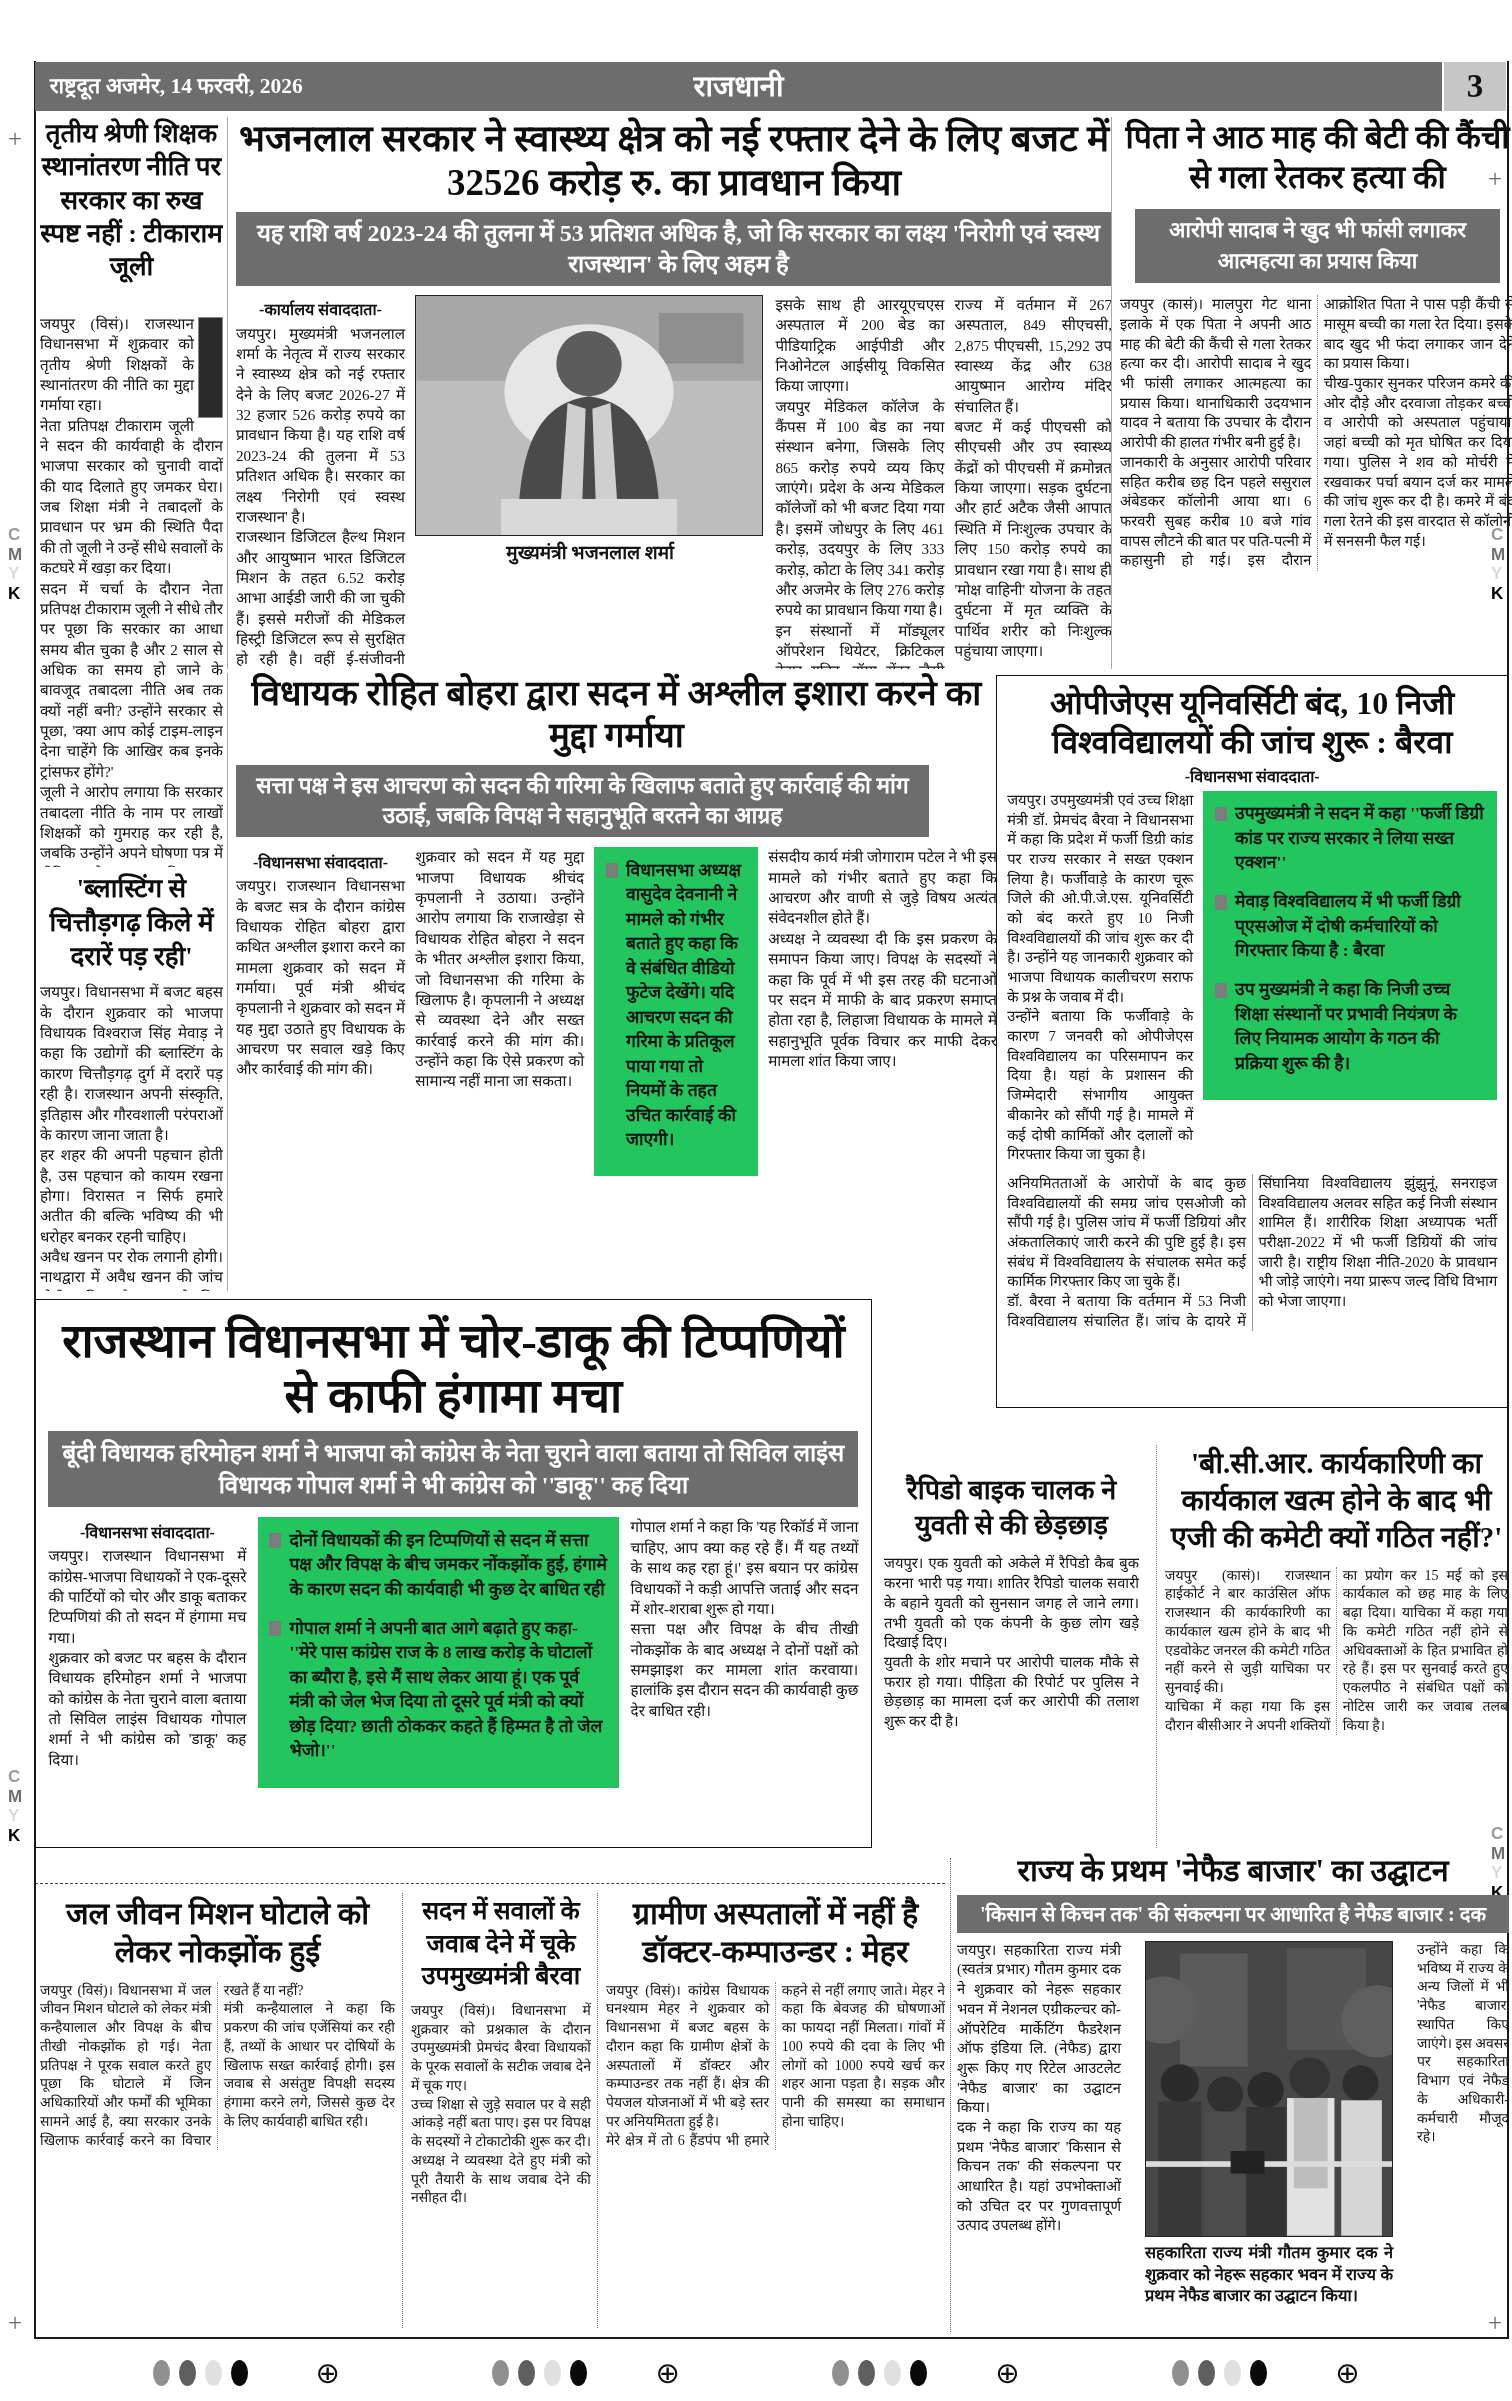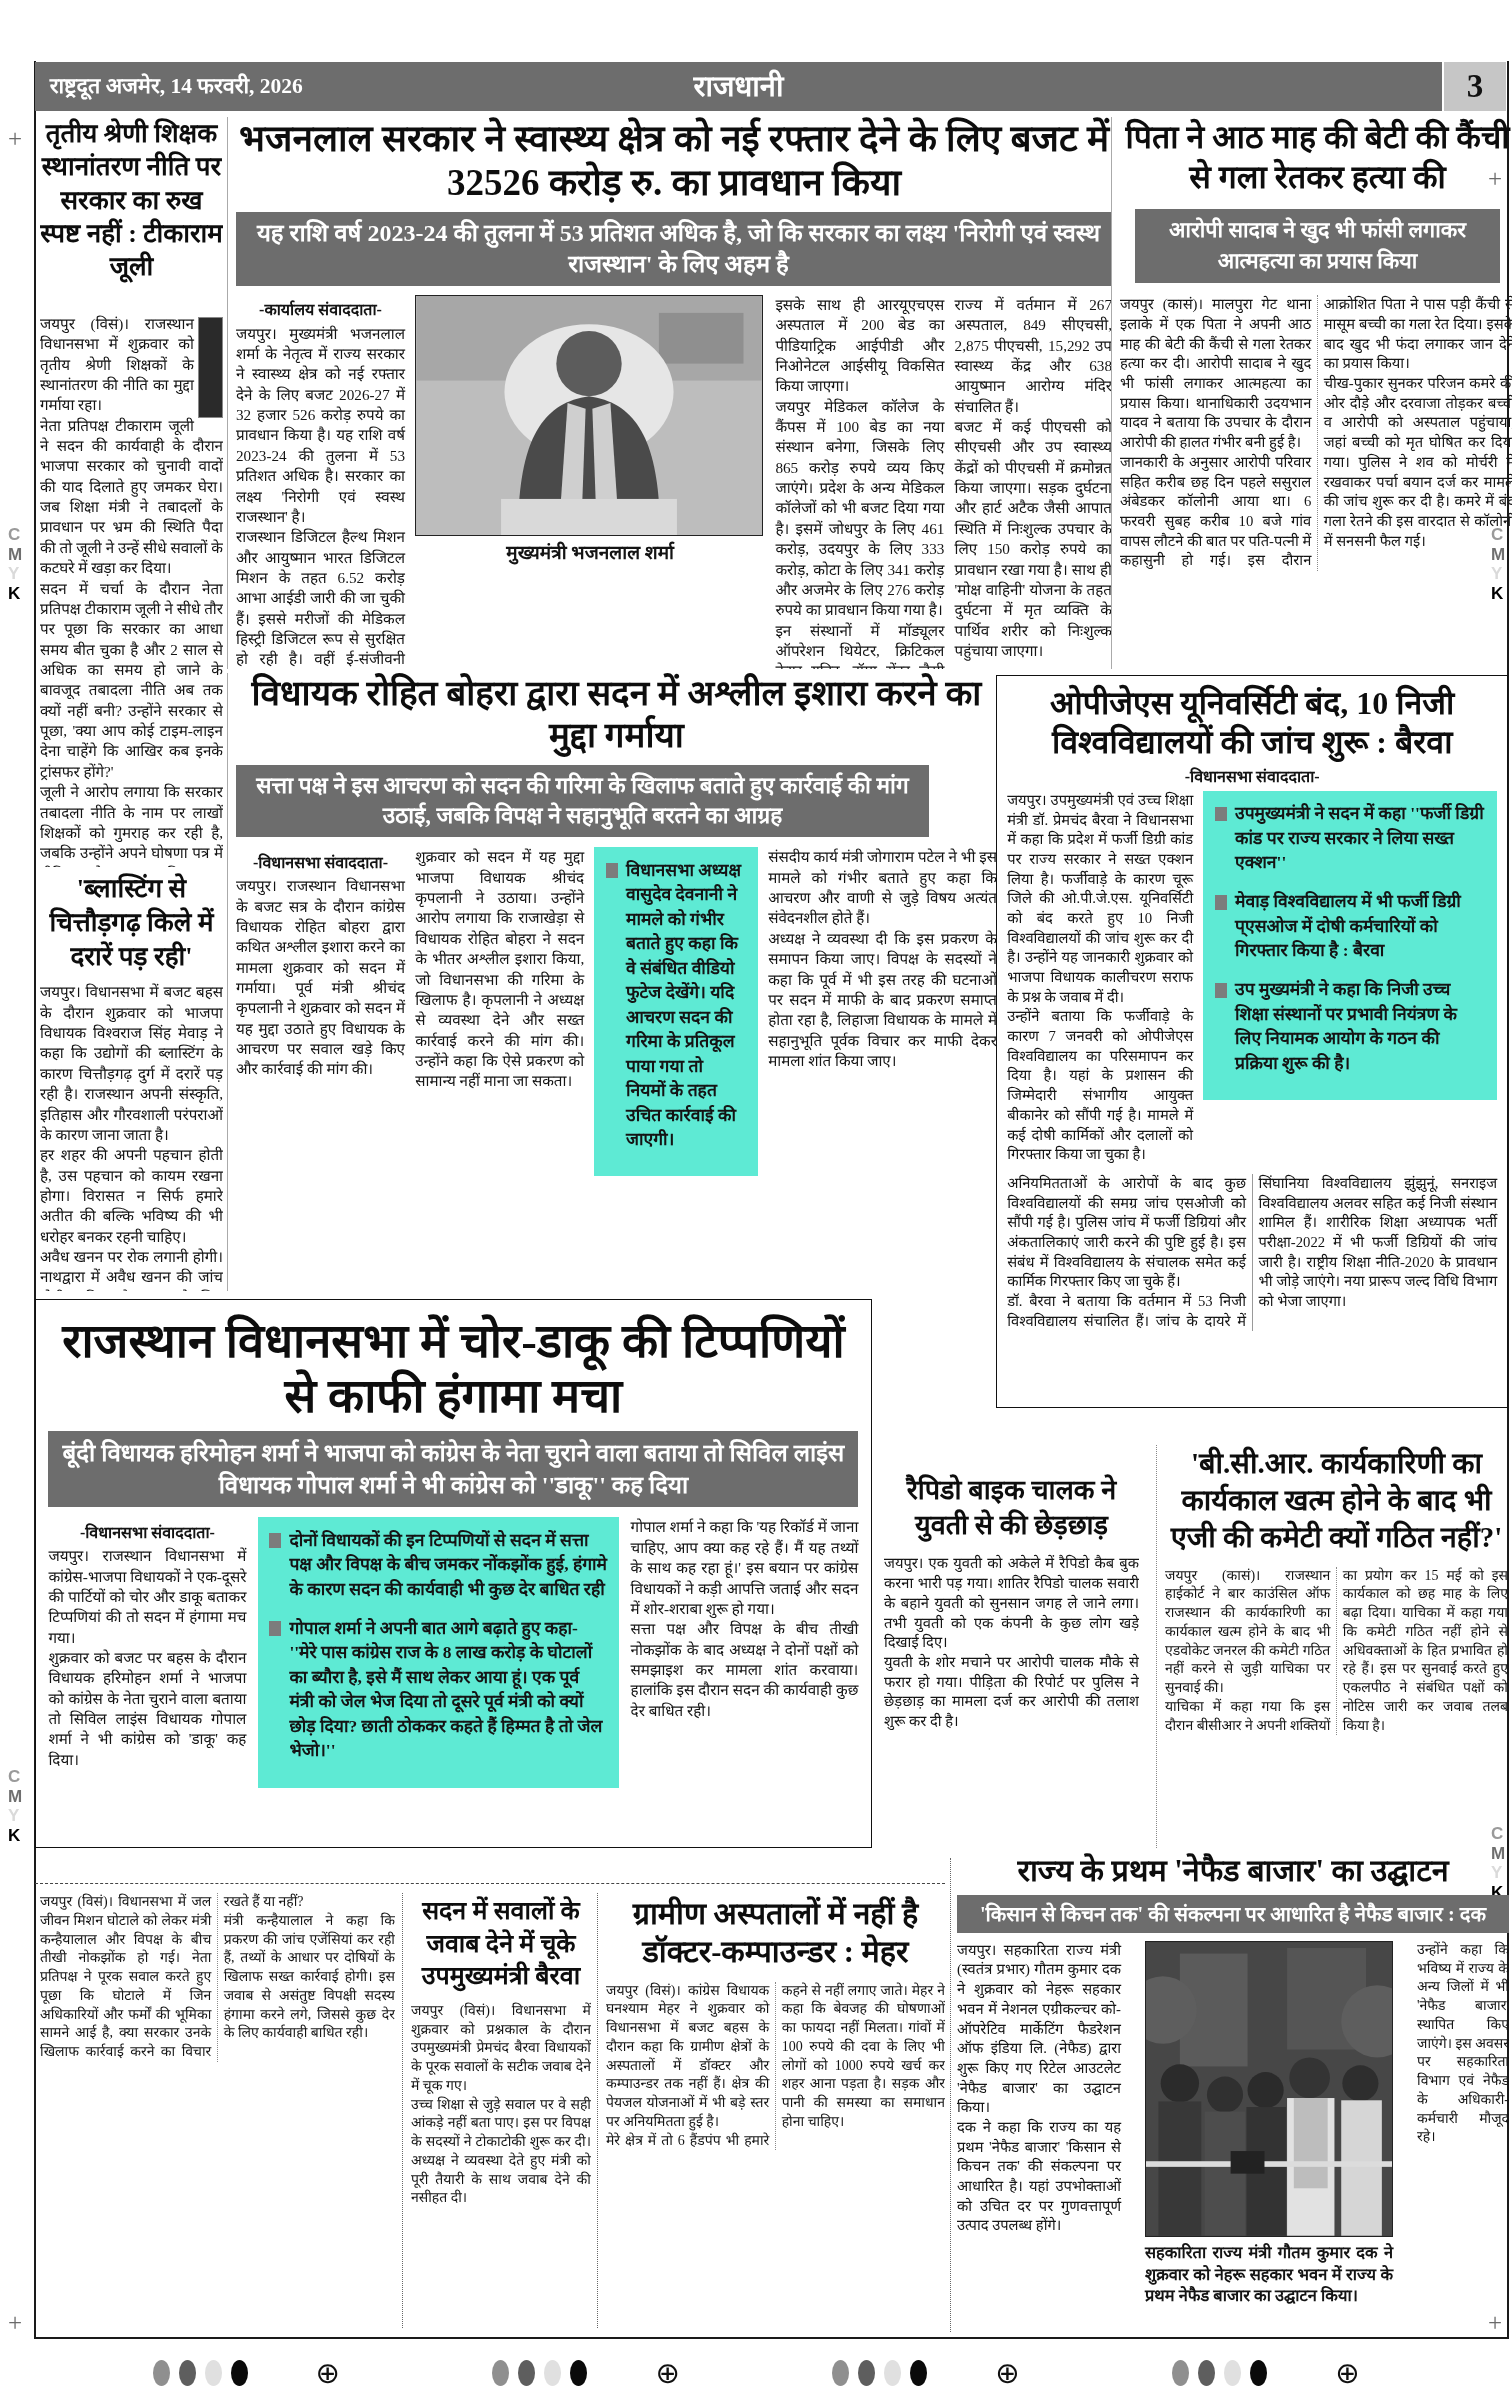--- a/index.html
+++ b/index.html
@@ -15,21 +15,21 @@
   
   .vline{width:1.7px;background:#1a1a1a;}
   .hline{height:1.7px;background:#1a1a1a;}
   
   .hl{font-weight:bold;text-align:center;color:#0d0d0d;}
   .kicker{background:#6d6d6d;color:#fff;font-weight:bold;text-align:center;padding:5.6px 9px;}
   .byline{font-weight:bold;text-align:center;font-size:16px;margin:3.4px 0;}
   .body-text{text-align:justify;white-space:pre-line;font-size:15.2px;line-height:1.34;}
   .cols2{column-count:2;column-gap:12.4px;column-rule:0.6px dotted #8a8a8a;}
   .cols2s{column-count:2;column-gap:12.4px;column-rule:0.6px solid #9a9a9a;}
-  .graybox{background:#5eead4;padding:10.2px 11.3px;}
+  .graybox{background:#22c55e;padding:10.2px 11.3px;}
   .bullet{display:flex;gap:8px;margin-bottom:14.7px;}
   .sq{flex:0 0 12.4px;width:12.4px;height:14.7px;background:#7c7c7c;margin-top:5.6px;}
   .bullet p{margin:0;font-weight:bold;font-size:17.5px;line-height:1.4;text-align:left;}
   .row{display:flex;}
   .photo-frame{border:1.1px solid #222;background:#b9b9b9;}
   .caption{font-weight:bold;font-size:17px;line-height:1.3;text-align:center;margin-top:5.6px;white-space:pre-line;}
   .mini-photo{float:right;width:22.6px;height:99px;background:#2a2a2a;border:0.6px solid #888;margin:3.4px 0 3.4px 4.5px;}
   
   .cmyk{display:flex;flex-direction:column;font-weight:bold;font-size:17px;line-height:1.15;font-family:"Liberation Sans","DejaVu Sans",sans-serif;}
   .cmyk span:nth-child(1){color:#9a9a9a}.cmyk span:nth-child(2){color:#6f6f6f}
@@ -235,20 +235,21 @@
 <div class="article" style="left:1156px;top:1445px;width:343px;height:403px;border-left:0.6px dotted #888;padding-left:8px;">
   <h2 class="hl" style="font-size:29px;line-height:1.28;margin:0 0 10.2px 0;">'बी.सी.आर. कार्यकारिणी का कार्यकाल खत्म होने के बाद भी एजी की कमेटी क्यों गठित नहीं?'</h2>
   <div class="body-text cols2" style="font-size:14px;">जयपुर (कासं)। राजस्थान हाईकोर्ट ने बार काउंसिल ऑफ राजस्थान की कार्यकारिणी का कार्यकाल खत्म होने के बाद भी एडवोकेट जनरल की कमेटी गठित नहीं करने से जुड़ी याचिका पर सुनवाई की।
 याचिका में कहा गया कि इस दौरान बीसीआर ने अपनी शक्तियों का प्रयोग कर 15 मई को इस कार्यकाल को छह माह के लिए बढ़ा दिया। याचिका में कहा गया कि कमेटी गठित नहीं होने से अधिवक्ताओं के हित प्रभावित हो रहे हैं। इस पर सुनवाई करते हुए एकलपीठ ने संबंधित पक्षों को नोटिस जारी कर जवाब तलब किया है।</div>
 </div>
 
 <div class="abs dashed-h" style="left:35px;top:1883px;width:910px;"></div>
 <div class="abs dashed-v" style="left:950px;top:1858px;height:474px;"></div>
 
 <div class="article" style="left:40px;top:1893px;width:355px;height:435px;">
+  <h2 class="hl" style="font-size:30.5px;line-height:1.25;margin:2.3px 11.3px 10.2px 11.3px;">जल जीवन मिशन घोटाले को लेकर नोकझोंक हुई</h2>
   <div class="body-text cols2" style="font-size:14px;">जयपुर (विसं)। विधानसभा में जल जीवन मिशन घोटाले को लेकर मंत्री कन्हैयालाल और विपक्ष के बीच तीखी नोकझोंक हो गई। नेता प्रतिपक्ष ने पूरक सवाल करते हुए पूछा कि घोटाले में जिन अधिकारियों और फर्मों की भूमिका सामने आई है, क्या सरकार उनके खिलाफ कार्रवाई करने का विचार रखते हैं या नहीं?
 मंत्री कन्हैयालाल ने कहा कि प्रकरण की जांच एजेंसियां कर रही हैं, तथ्यों के आधार पर दोषियों के खिलाफ सख्त कार्रवाई होगी। इस जवाब से असंतुष्ट विपक्षी सदस्य हंगामा करने लगे, जिससे कुछ देर के लिए कार्यवाही बाधित रही।</div>
 </div>
 
 <div class="article dashed-v" style="left:402px;top:1893px;width:180px;height:435px;padding-left:8px;">
   <h2 class="hl" style="font-size:25px;line-height:1.3;margin:2.3px 0 9px 0;">सदन में सवालों के जवाब देने में चूके उपमुख्यमंत्री बैरवा</h2>
   <div class="body-text" style="font-size:14px;">जयपुर (विसं)। विधानसभा में शुक्रवार को प्रश्नकाल के दौरान उपमुख्यमंत्री प्रेमचंद बैरवा विधायकों के पूरक सवालों के सटीक जवाब देने में चूक गए।
 उच्च शिक्षा से जुड़े सवाल पर वे सही आंकड़े नहीं बता पाए। इस पर विपक्ष के सदस्यों ने टोकाटोकी शुरू कर दी। अध्यक्ष ने व्यवस्था देते हुए मंत्री को पूरी तैयारी के साथ जवाब देने की नसीहत दी।</div>
 </div>
 

